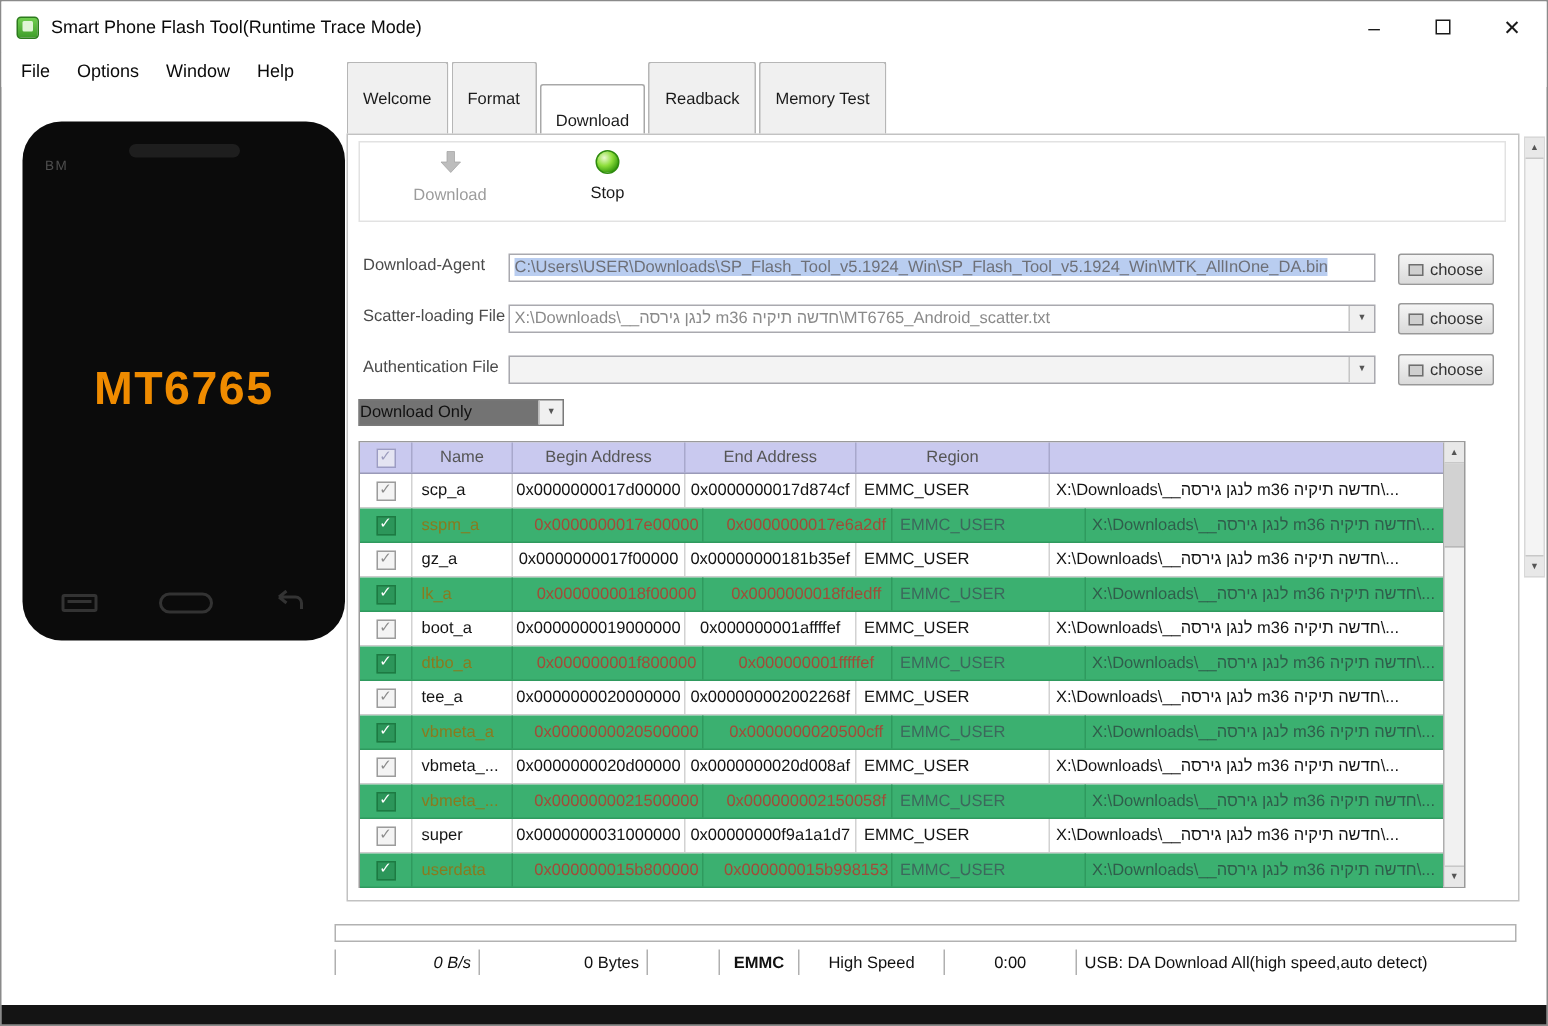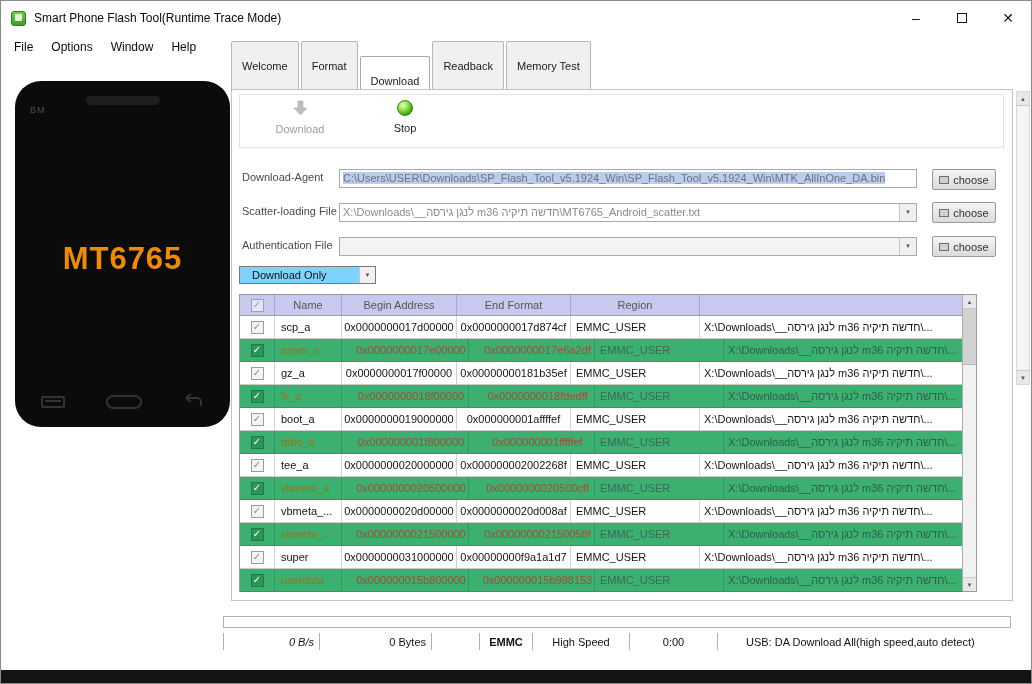--- a/index.html
+++ b/index.html
@@ -55,22 +55,22 @@
   .field { position: absolute; left: 107px; width: 578px; height: 19px; border: 1px solid #a9a9af; background: #fff;
     font-size: 11px; line-height: 17px; white-space: nowrap; overflow: hidden; padding: 0 3px; color: #8a8a8a; }
   .hl { background: #b9cdf0; color: #6e7078; }
   .combo-caret { position: absolute; right: 0; top: 0; bottom: 0; width: 17px; background: #f0f0f0; border-left: 1px solid #c6c6c6;
     display: flex; align-items: center; justify-content: center; font-size: 6px; color: #555; }
   .auth-field { background: #f3f3f3; }
   .choose-btn { position: absolute; left: 700px; width: 64px; height: 21px; background: linear-gradient(#f5f5f5, #dadada);
     border: 1px solid #999; border-radius: 2px; display: flex; align-items: center; justify-content: center; gap: 4px; font-size: 11px; color: #333; }
   .choose-icon { width: 10px; height: 8px; border: 1px solid #6e6e6e; background: #cfcfcf; }
 
-  .mode-combo { position: absolute; left: 7px; top: 176px; width: 137px; height: 18px; border: 1px solid #7a7a7a; background: #7dd3fc;
-    font-size: 11px; line-height: 16px; padding: 0 12px; color: #111; }
+  .mode-combo { position: absolute; left: 7px; top: 176px; width: 137px; height: 18px; border: 1px solid #7a7a7a; background: #737373;
+    font-size: 11px; line-height: 16px; padding: 0 0; color: #111; }
 
   
   .ptable { position: absolute; left: 7px; top: 204px; width: 738px; height: 298px; border: 1px solid #9a9a9a; background: #fff; padding-right: 14px; }
   .thead { display: flex; height: 21px; background: #c9c9ef; border-bottom: 1px solid #9a9ab8; }
   .th { display: flex; align-items: center; justify-content: center; font-size: 11px; color: #555; border-right: 1px solid #a8a8cc; }
   .c-cb { width: 35px; } .c-name { width: 67px; } .c-begin { width: 115px; } .c-end { width: 114px; } .c-region { width: 129px; }
   .c-loc { flex: 1; border-right: none !important; }
   .tr { display: flex; height: 23px; border-bottom: 1px solid #cdcdcd; background: #fff; }
   .td { font-size: 11px; display: flex; align-items: center; border-right: 1px solid #d2d2d2; overflow: hidden; white-space: nowrap; color: #141414; }
   .td.c-cb { justify-content: center; }
@@ -98,21 +98,21 @@
 
   
   .progress-bar { position: absolute; left: 222px; top: 615px; width: 788px; height: 12px; border: 1px solid #b2b2b2; background: #fff; }
   .statusbar { position: absolute; left: 222px; top: 632px; width: 788px; height: 17px; display: flex; align-items: stretch; font-size: 11px; color: #111; }
   .scell { display: flex; align-items: center; border-right: 1px solid #b0b0b0; padding: 0 5px; }
   .scell.first { border-left: 1px solid #b0b0b0; }
   .scell.right { justify-content: flex-end; }
   .scell.center { justify-content: center; }
   .scell.bold { font-weight: bold; }
   .w-speed { width: 97px; font-style: italic; } .w-bytes { width: 112px; text-align: right; } .w-spare { width: 48px; } .w-storage { width: 53px; }
-  .w-link { width: 97px; } .w-time { width: 88px; } .w-usb { flex: 1; border-right: none; margin-left: 23px; }
+  .w-link { width: 97px; } .w-time { width: 88px; } .w-usb { flex: 1; border-right: none; }
   .bottom-strip { position: absolute; left: 0; right: 0; bottom: 0; height: 13px; background: #141414; }
 </style>
 </head>
 <body>
 
 <div class="window">
 
   <div class="titlebar">
     <span class="app-icon"></span>
     <span class="title">Smart Phone Flash Tool(Runtime Trace Mode)</span>
@@ -219,21 +219,21 @@
 
     <div class="ptable">
       <div class="thead">
         <div class="th c-cb">
           <span class="cb-box">
               <span>✓</span>
             </span>
         </div>
         <div class="th c-name">Name</div>
         <div class="th c-begin">Begin Address</div>
-        <div class="th c-end">End Format</div>
+        <div class="th c-end">End Address</div>
         <div class="th c-region">Region</div>
       </div>
       <div class="tbody">
 
           <div class="tr">
             <div class="td c-cb">
               <span class="cb-box">
                 <span>✓</span>
               </span>
             </div>

